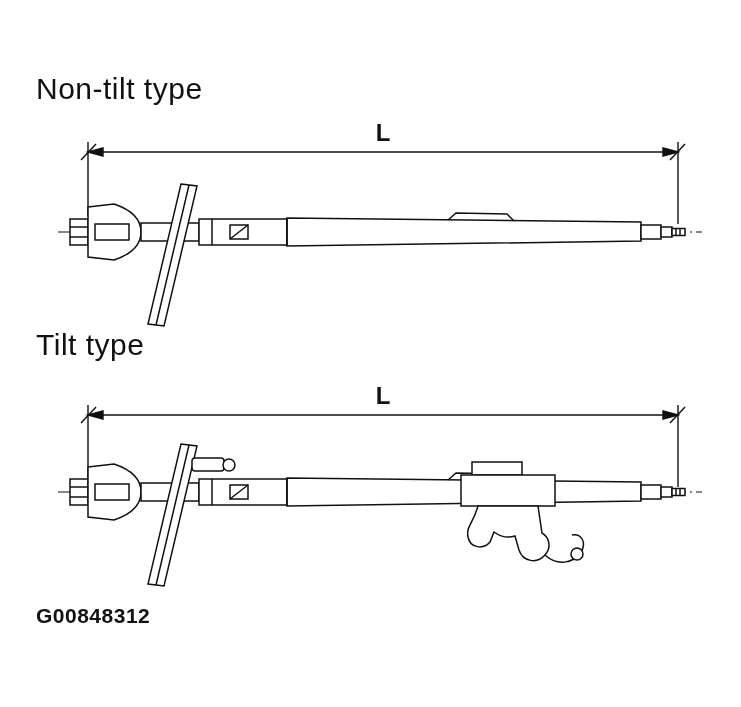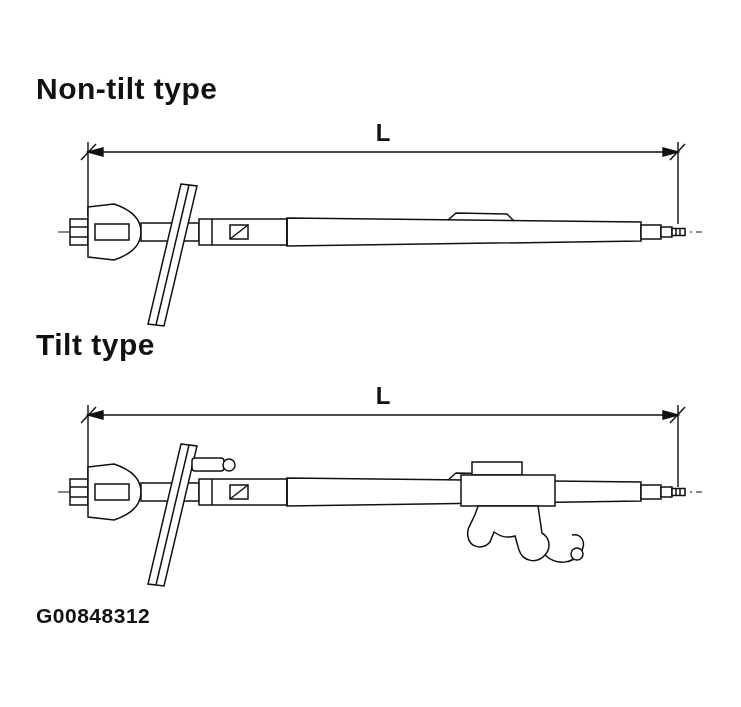--- a/index.html
+++ b/index.html
@@ -12,21 +12,21 @@
     height: 707px;
     position: relative;
     font-family: "Liberation Sans", sans-serif;
     color: #111111;
     overflow: hidden;
   }
   .title {
     position: absolute;
     left: 36px;
     font-size: 30px;
-    font-weight: bold;
+    font-weight: normal;
     letter-spacing: 0.5px;
     color: #111111;
     white-space: nowrap;
   }
   .figure-id {
     position: absolute;
     left: 36px;
     top: 604px;
     font-size: 21px;
     font-weight: bold;

